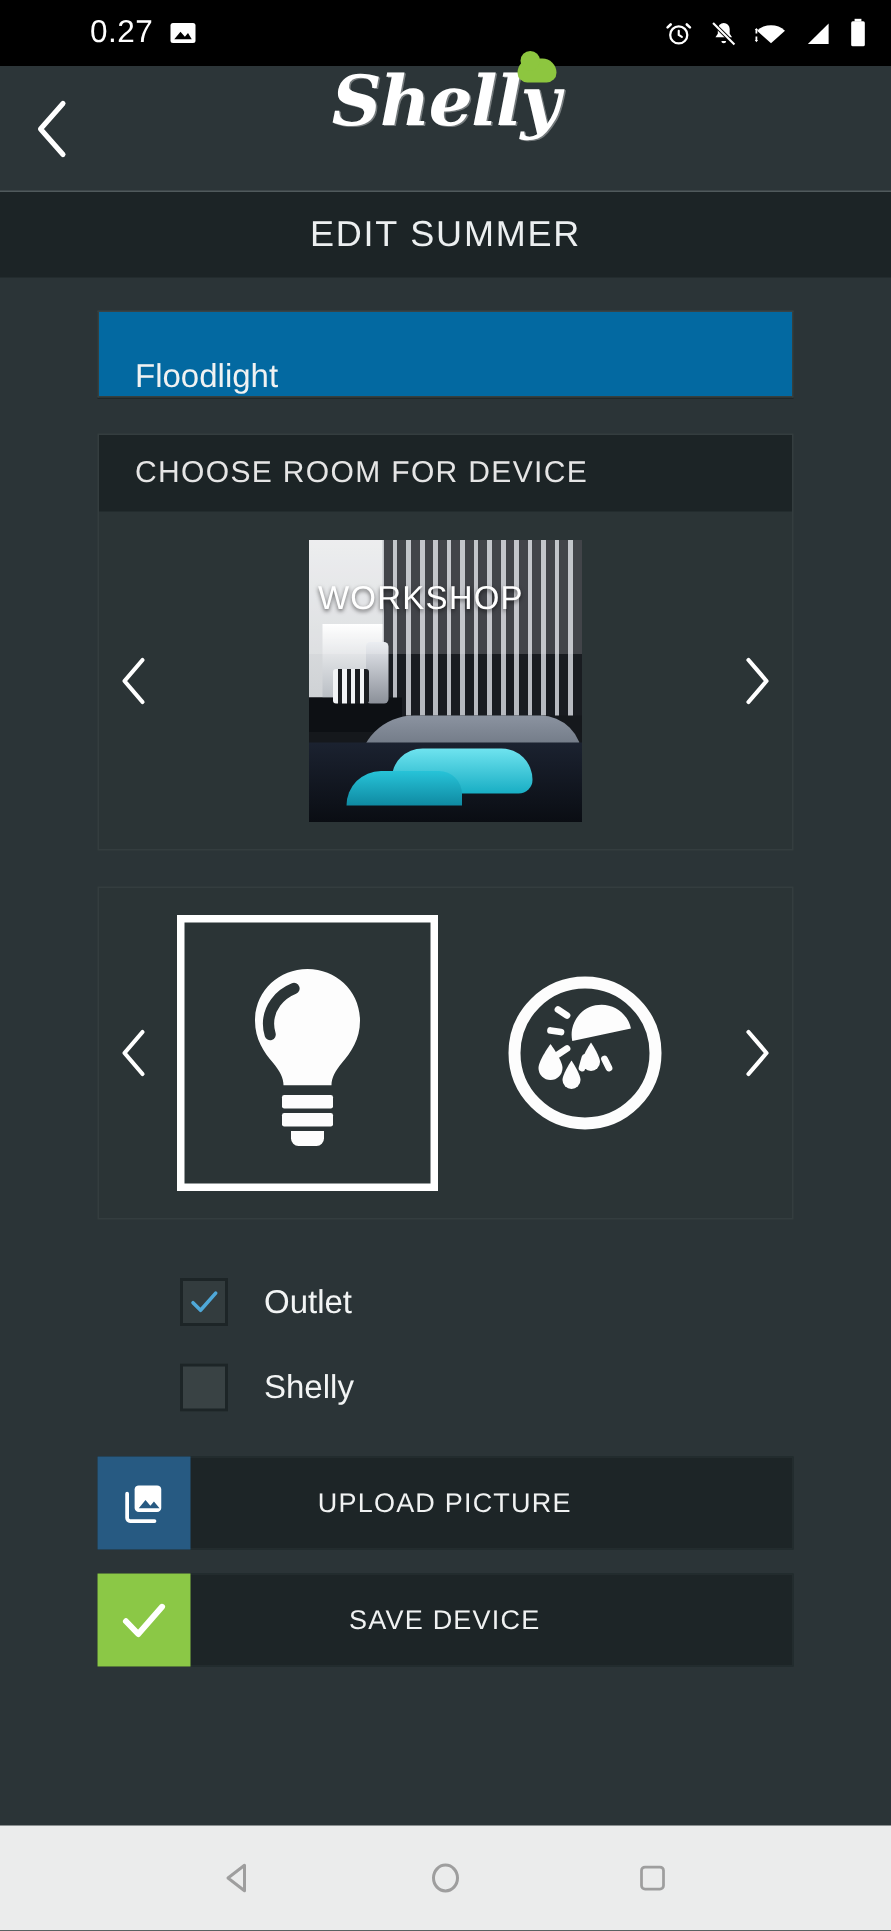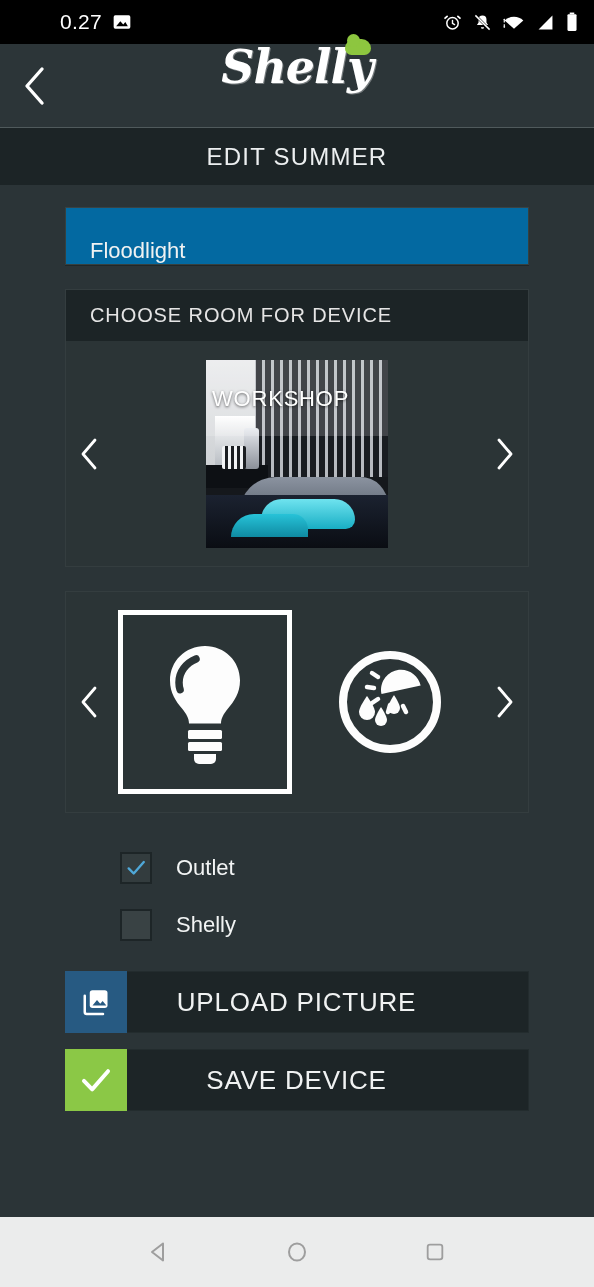--- a/index.html
+++ b/index.html
@@ -212,21 +212,21 @@
     display:flex; align-items:center; height: 62px; background:#1d2527;
     margin-bottom: 16px; position: relative; border: 1px solid #232c2e;
   }
   .action .swatch {
     width: 62px; height: 62px; flex:0 0 62px; display:flex; align-items:center; justify-content:center;
     margin: -1px 0 -1px -1px;
   }
   .sw-blue { background:#275a82; }
   .sw-green { background:#8bc846; }
   .action .atext {
-    flex:1; text-align:center; color:#f0f2f2; font-size: 26px; letter-spacing: .8px;
+    flex:1; text-align:center; color:#f0f2f2; font-size: 18px; letter-spacing: .8px;
     padding-right: 62px;
   }
 
   
   .navbar {
     position:absolute; left:0; right:0; bottom:0; height: 70px; background:#ebecec;
     display:flex; align-items:center; justify-content:space-around; padding: 0 90px;
   }
   .navbar .nb { display:flex; align-items:center; justify-content:center; width: 60px; height:60px; }
 </style>

